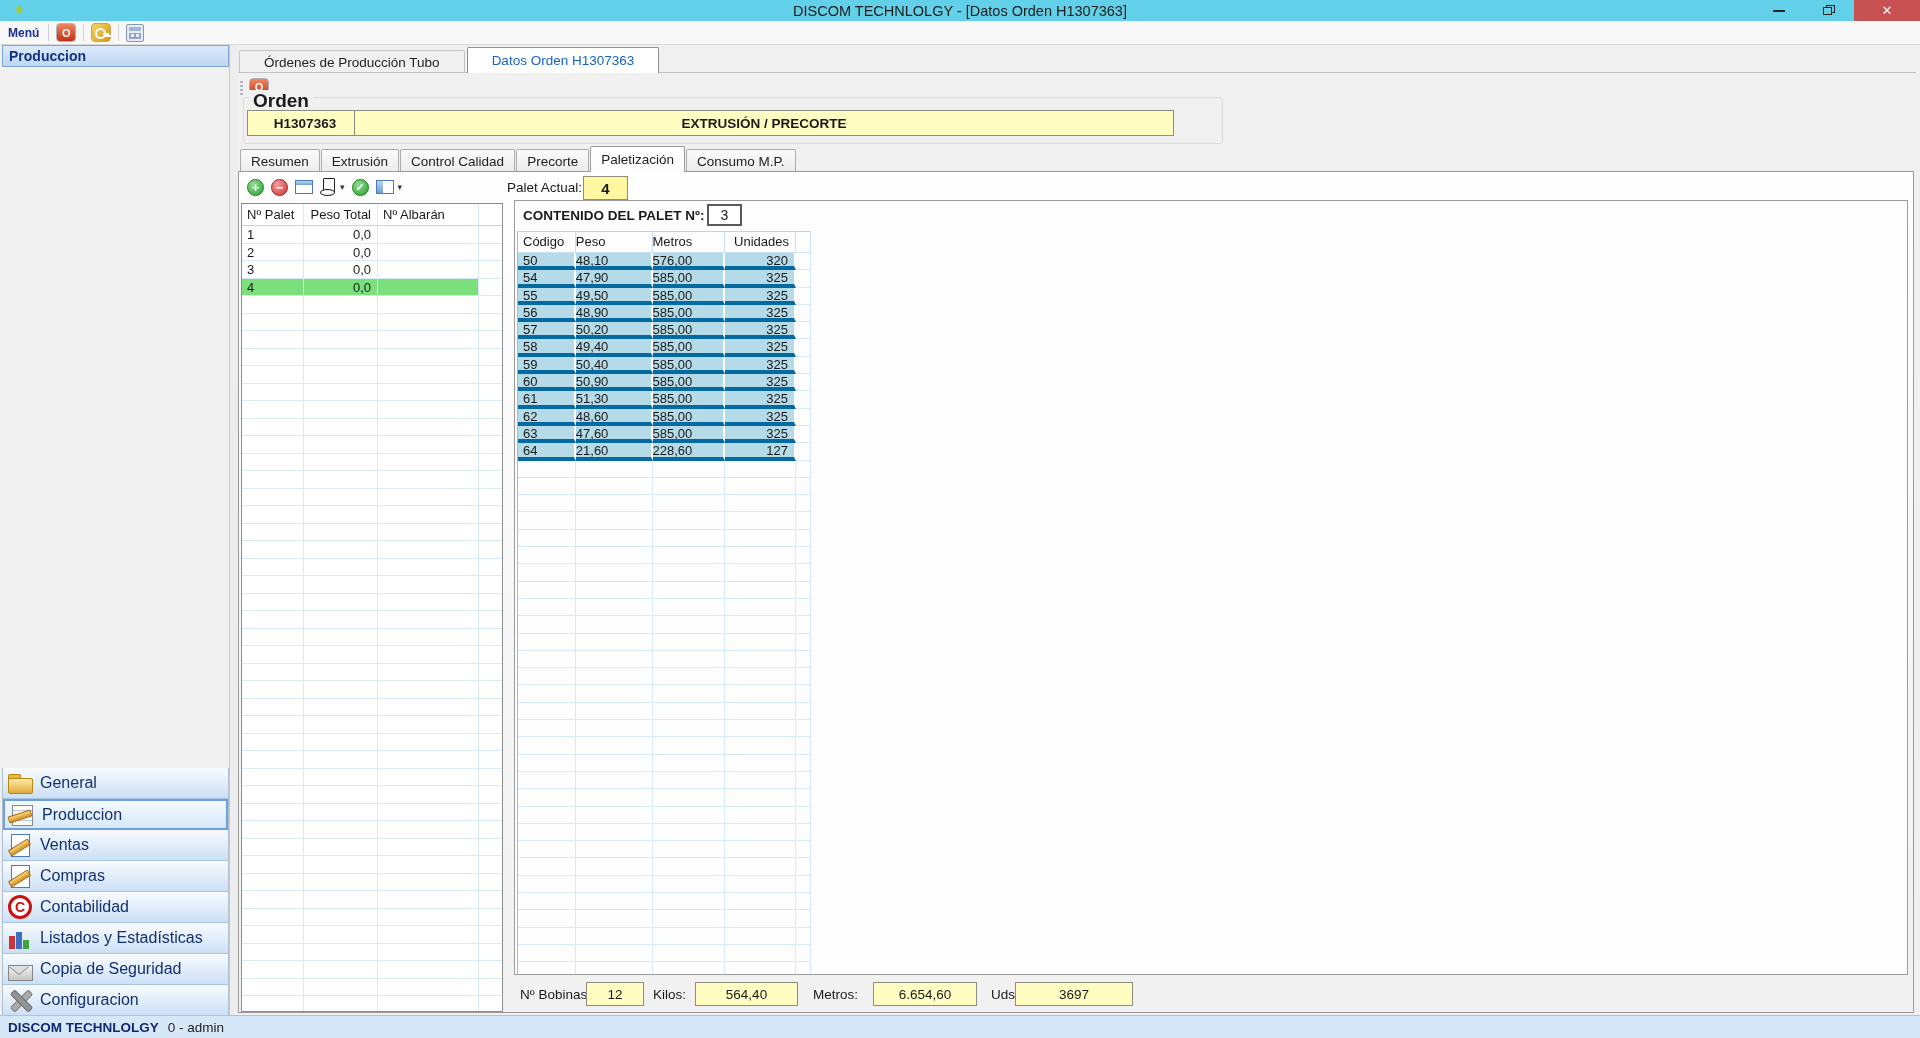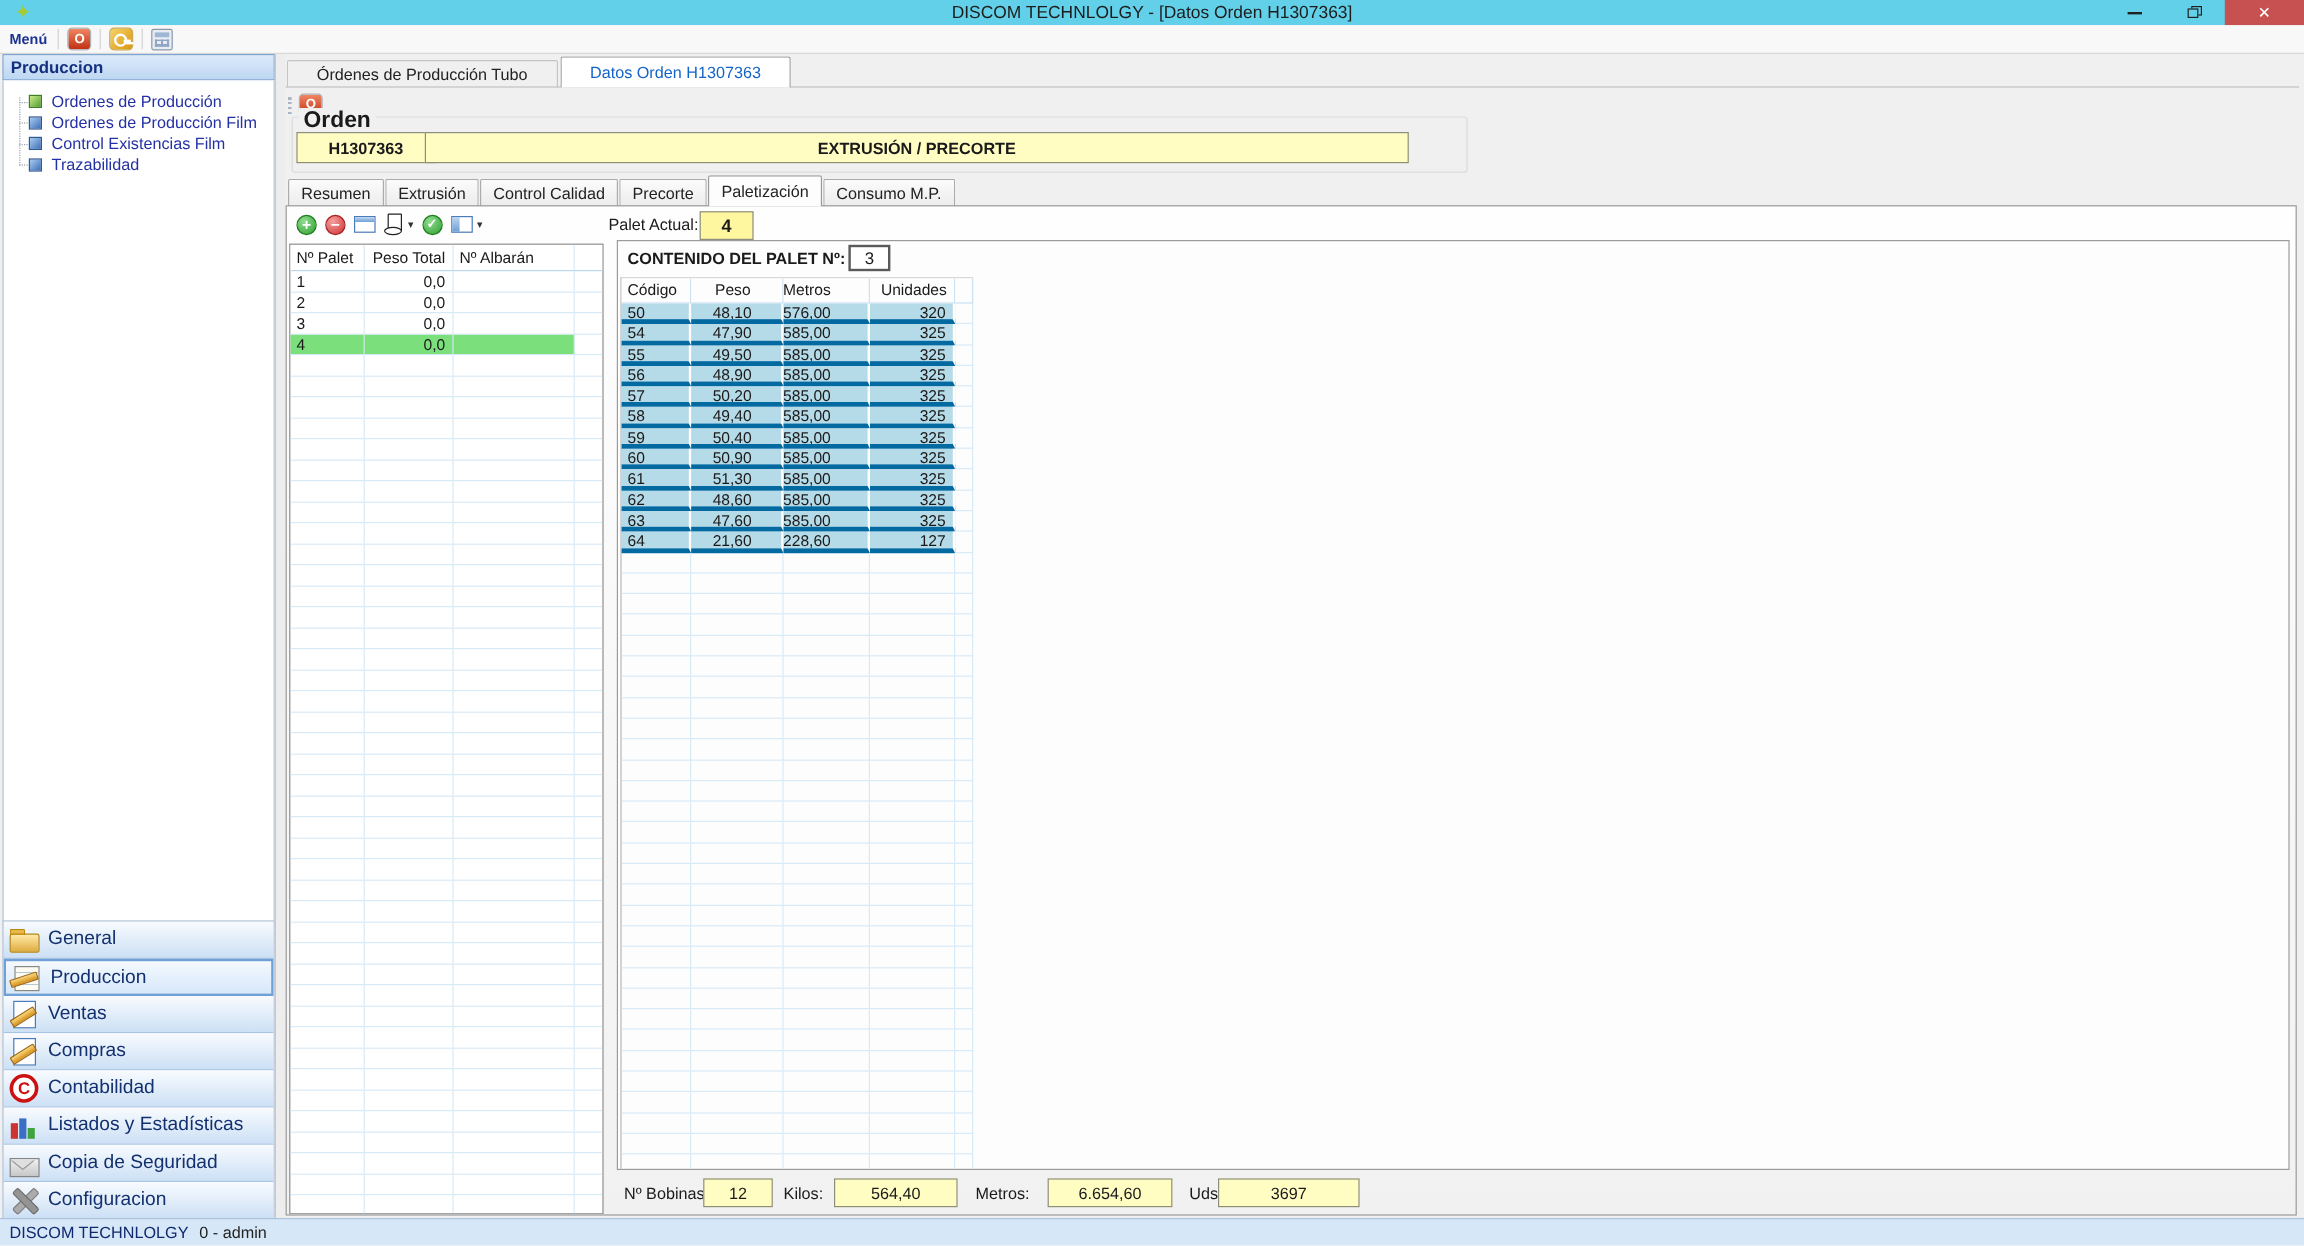--- a/index.html
+++ b/index.html
@@ -58,21 +58,21 @@
 .contability-icon:before{content:"";position:absolute;inset:1px;border-radius:50%;border:3px solid #CC1111;background:#fff}
 .contability-icon:after{content:"C";position:absolute;inset:0;display:flex;align-items:center;justify-content:center;color:#CC1111;font-weight:bold;font-size:14px}
 .bar-chart-icon{background-image:linear-gradient(#CC3333,#CC3333),linear-gradient(#3A6FC4,#3A6FC4),linear-gradient(#3FA33F,#3FA33F);background-repeat:no-repeat;background-size:6px 13px,6px 17px,6px 9px;background-position:2px 11px,9px 7px,16px 15px}
 .backup-icon:before{content:"";position:absolute;left:1px;top:9px;width:23px;height:14px;background:linear-gradient(#F2F2F2,#C6C6C6);border:1px solid #848484}
 .backup-icon:after{content:"";position:absolute;left:2px;top:10px;width:0;height:0;border-left:10.5px solid transparent;border-right:10.5px solid transparent;border-top:8px solid #DFDFDF;filter:drop-shadow(0 1px 0 #848484)}
 .tools-icon:before{content:"";position:absolute;left:11px;top:1px;width:5px;height:24px;background:#ABABAB;border:1px solid #7E7E7E;transform:rotate(45deg);border-radius:2px}
 .tools-icon:after{content:"";position:absolute;left:11px;top:1px;width:5px;height:24px;background:#949494;border:1px solid #6E6E6E;transform:rotate(-45deg);border-radius:2px}
 
 
 #statusbar{position:absolute;left:0;top:1015px;width:1920px;height:23px;background:#D6E7F8;border-top:1px solid #ADC3DE;display:flex;align-items:center;padding-left:8px;font-size:13.5px}
-#status-app{font-weight:normal;color:#10286E}
+#status-app{font-weight:bold;color:#10286E}
 #status-session{color:#222;margin-left:9px}
 
 
 #splitter{position:absolute;left:229px;top:45px;width:9px;height:970px;background:#EDEDED;border-left:1px solid #C9C9C9}
 
 
 #main{position:absolute;left:238px;top:45px;width:1682px;height:970px}
 #main-tabs{position:absolute;left:1px;top:2px;height:26px;display:flex;align-items:flex-end}
 .mtab{height:23px;padding:0 24px;font-size:13.5px;color:#222;display:flex;align-items:center;background:#F0F0F0;border:1px solid #C4C4C4;border-bottom:none;border-radius:2px 2px 0 0;margin-right:2px}
 .mtab.active{height:26px;background:#fff;border-color:#8F8F8F;color:#1464C8;position:relative;z-index:2}
@@ -125,21 +125,21 @@
 #contenido-title{position:absolute;left:8px;top:7px;font-weight:bold;font-size:13.5px}
 #contenido-num{position:absolute;left:192px;top:3px;width:35px;height:22px;background:#fff;border:2px solid #5A5A5A;display:flex;align-items:center;justify-content:center;font-size:14px}
 #ct{position:absolute;left:2px;top:30px;width:294px;border-left:1px solid #B7B7B7;border-top:1px solid #CFCFCF;font-size:13px}
 .ct-row{display:flex;height:17.3px;line-height:16.5px}
 .ct-row.hdr{height:21px;line-height:20px}
 .ct-row.hdr .c{background:#FDFDFD;border-right:1px solid #C9E1F2;border-bottom:1px solid #C9E1F2}
 .ct-row .c{overflow:hidden;white-space:nowrap}
 .ct-row.data .c{background:#B5DAE8;border-right:2px solid #FDFDFD;border-bottom:4px solid #0369a1}
 .ct-row.data .c5,.ct-row.empty .c{background:transparent;border-right:1px solid #D7EAF7;border-bottom:1px solid #D7EAF7}
 .ct-row .c1{width:58px;padding-left:5px}
-.ct-row .c2{width:77px;text-align:center;padding-right:6px}
+.ct-row .c2{width:77px;text-align:left;padding-right:6px}
 .ct-row .c3{width:73px;text-align:left;padding-right:6px}
 .ct-row .c4{width:71px;text-align:right;padding-right:6px}
 .ct-row .c5{width:15px}
 
 
 .sum-label{position:absolute;top:815px;font-size:13.5px}
 .sum-field{position:absolute;top:810px;height:24px;background:#FFFDC2;border:1px solid #8E8E7E;display:flex;align-items:center;justify-content:center;font-size:13.5px}
 #sum-bobinas-label{left:281px}#sum-bobinas{left:347px;width:58px}
 #sum-kilos-label{left:414px}#sum-kilos{left:456px;width:103px}
 #sum-metros-label{left:574px}#sum-metros{left:634px;width:104px}
@@ -178,38 +178,20 @@
     <span class="mb-sep"></span>
     <span class="sq-icon key">
         <span></span>
       </span>
     <span class="mb-sep"></span>
     <span class="calc"><span></span></span>
   </div>
 
   <div id="sidebar">
     <div id="sidebar-header">Produccion</div>
-    <div id="tree">
-        <div class="tree-item">
-          <div class="tree-icon green" style="display: inline-block;"></div>
-          <div class="tree-label">Ordenes de Producción</div>
-        </div>
-        <div class="tree-item">
-          <div class="tree-icon blue" style="display: inline-block;"></div>
-          <div class="tree-label">Ordenes de Producción Film</div>
-        </div>
-        <div class="tree-item">
-          <div class="tree-icon blue" style="display: inline-block;"></div>
-          <div class="tree-label">Control Existencias Film</div>
-        </div>
-        <div class="tree-item">
-          <div class="tree-icon blue" style="display: inline-block;"></div>
-          <div class="tree-label">Trazabilidad</div>
-        </div>
-      </div>
     <div id="navlist">
         <div class="nav-item">
           <div class="nav-icon folder-icon"></div>
           <div class="nav-label">General</div>
         </div>
         <div class="nav-item selected">
           <div class="nav-icon notepad-icon"></div>
           <div class="nav-label">Produccion</div>
         </div>
         <div class="nav-item">

